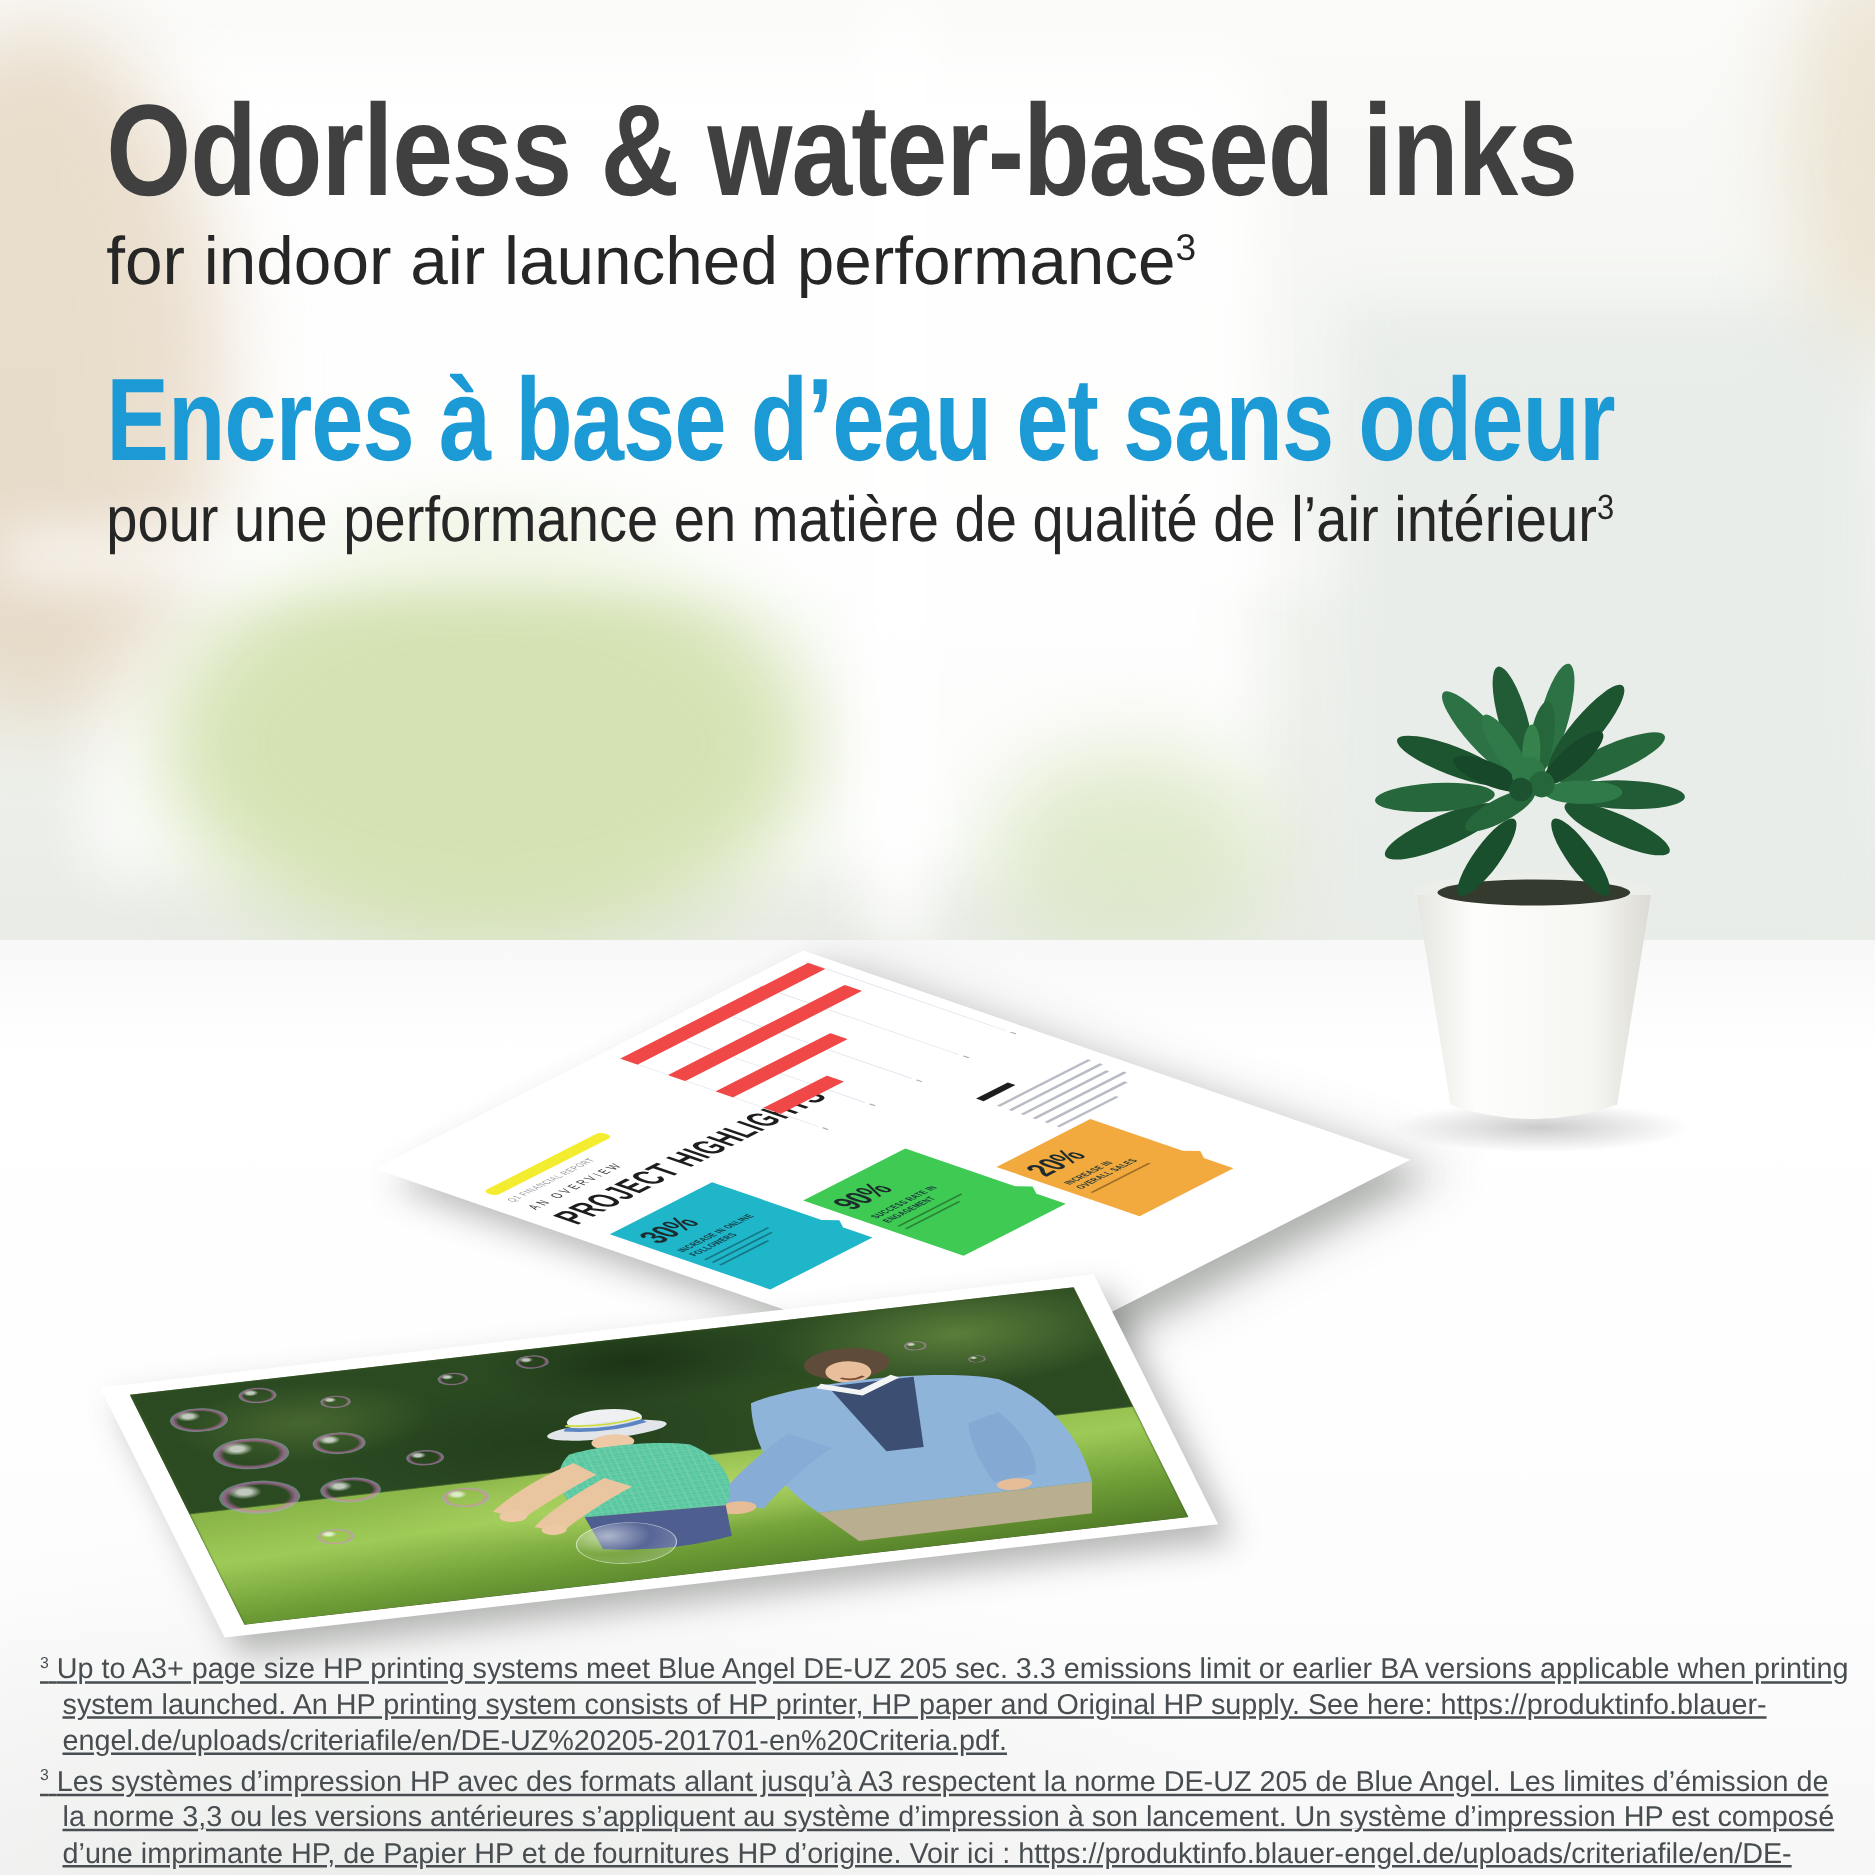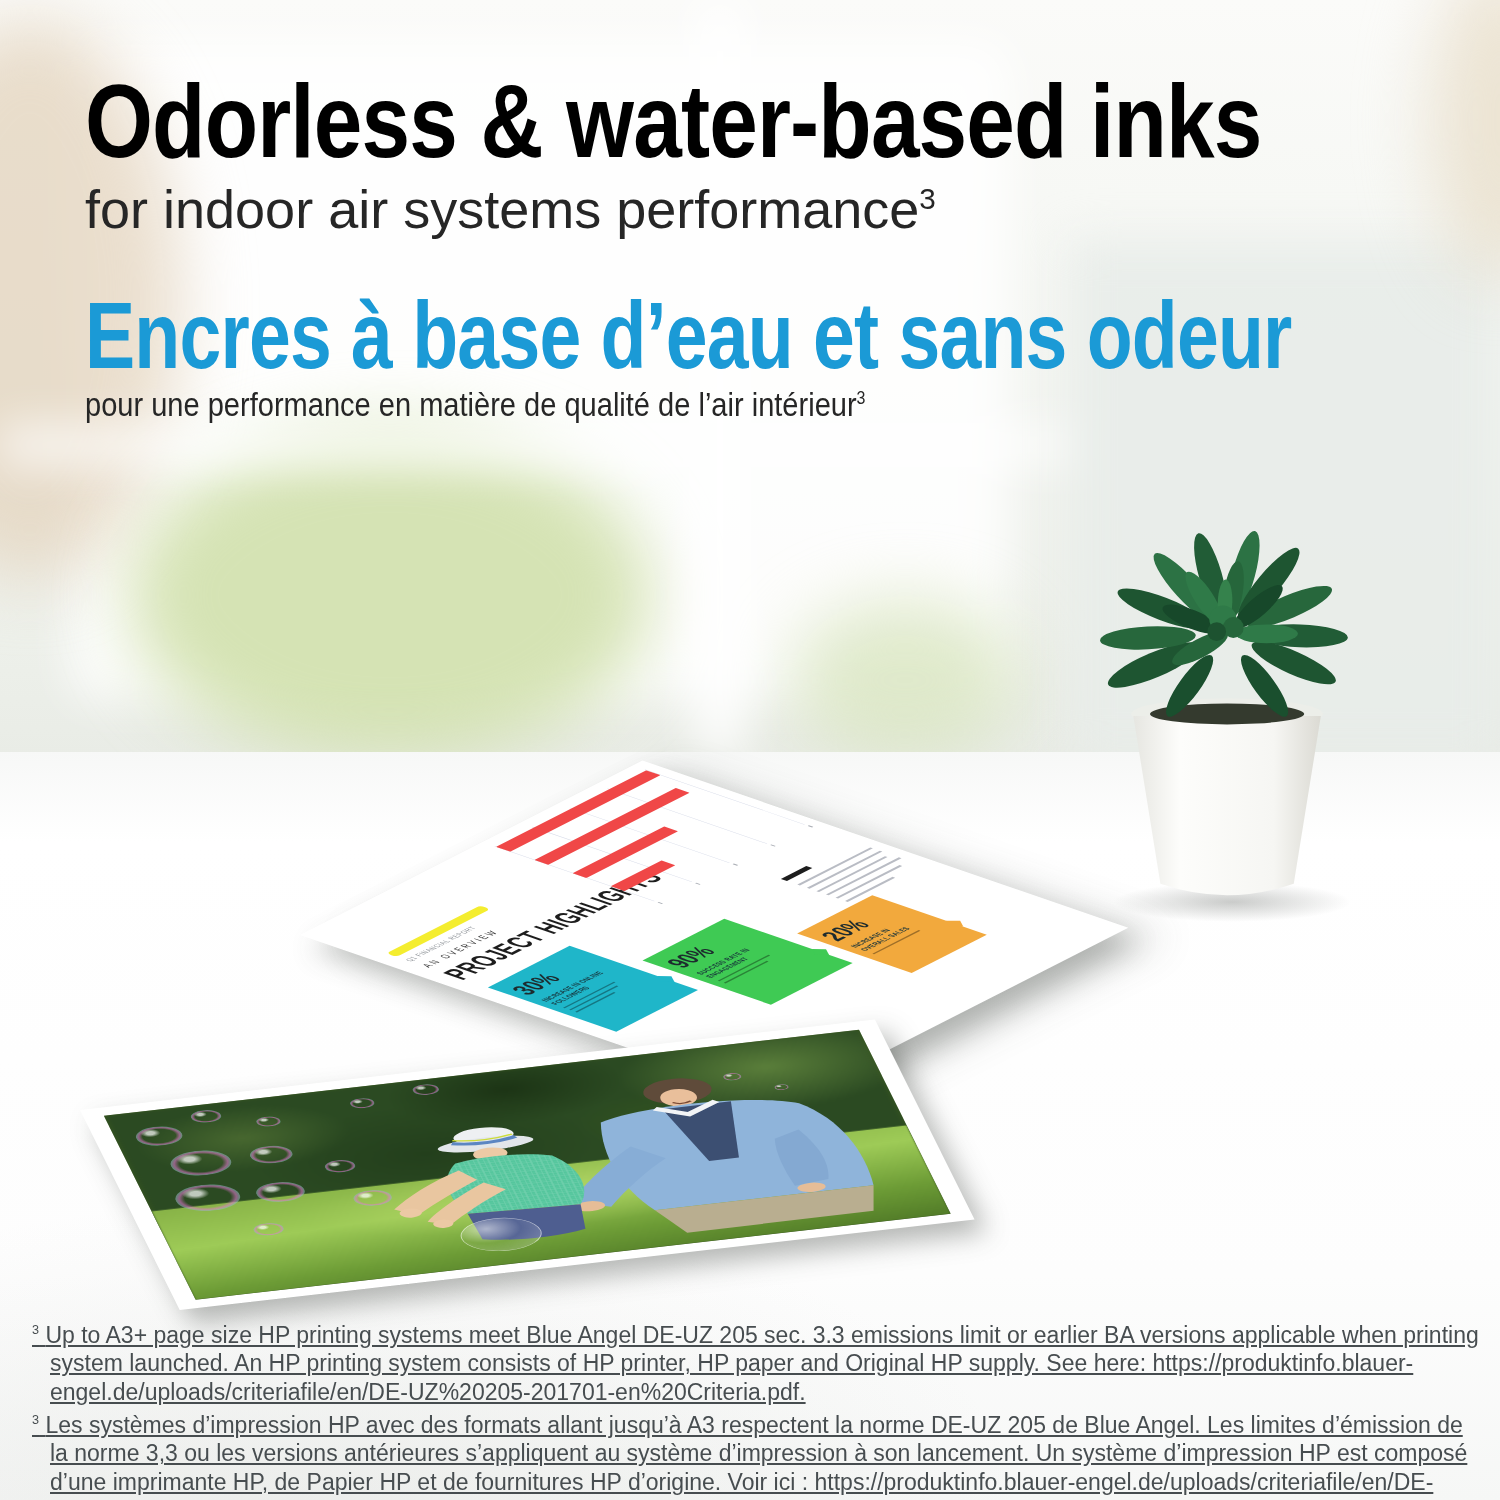--- a/index.html
+++ b/index.html
@@ -17,21 +17,21 @@
            linear-gradient(180deg,#f7f8f7 0%,#ffffff 12%,#fdfdfd 70%,#f6f7f6 100%);}
 
   
   .hero{position:absolute;left:85px;top:0;width:1400px;}
   .squeeze{display:inline-block;transform-origin:0 50%;white-space:nowrap;}
   .h-en{position:absolute;top:62px;font-size:104px;font-weight:bold;letter-spacing:-1px;}
   .h-en .squeeze{transform:scaleX(.84);}
   .s-en{position:absolute;top:178px;font-size:54px;color:#262626;}
   .h-fr{position:absolute;top:282px;font-size:94px;font-weight:bold;letter-spacing:-1px;}
   .h-fr .squeeze{transform:scaleX(.80);}
-  .s-fr{position:absolute;top:386px;font-size:33px;color:#262626;}
+  .s-fr{position:absolute;top:386px;font-size:51px;color:#262626;}
   .s-fr .squeeze{transform:scaleX(.88);}
   sup{font-size:55%;}
 
   
   .plant{position:absolute;left:1100px;top:505px;width:250px;height:420px;}
   .pot-shadow{position:absolute;left:1112px;top:882px;width:240px;height:40px;border-radius:50%;
               background:radial-gradient(ellipse,rgba(80,85,80,.30),transparent 70%);}
 
   
   .report{position:absolute;left:300px;top:935px;width:620px;height:560px;background:#fff;
@@ -100,25 +100,25 @@
     <div class="blob" style="left:790px;top:600px;width:230px;height:160px;background:rgba(216,229,191,.8);"></div>
     <div class="pane" style="left:696px;top:0;width:48px;height:756px;background:rgba(255,255,255,.9);"></div>
     <div class="pane" style="left:0;top:425px;width:1100px;height:40px;background:rgba(255,255,255,.75);"></div>
     <div class="pane" style="left:1070px;top:240px;width:430px;height:520px;background:rgba(232,236,233,.9);"></div>
     <div class="blob" style="left:1430px;top:-40px;width:140px;height:320px;background:rgba(233,222,203,.8);"></div>
   </div>
 
   <div class="table"></div>
 
   <div class="hero">
-    <div class="h-en blue" style="color: #000000;">
+    <div class="h-en blue" style="color: #404040;">
       <span class="squeeze">Odorless &amp; water-based inks</span>
     </div>
     <div class="s-en">
-      <span>for indoor air systems performance</span><sup>3</sup>
+      <span>for indoor air launched performance</span><sup>3</sup>
     </div>
     <div class="h-fr blue" style="color: rgb(27, 154, 214);">
       <span class="squeeze">Encres à base d’eau et sans odeur</span>
     </div>
     <div class="s-fr">
       <span class="squeeze"><span>pour une performance en matière de qualité de l’air intérieur</span><sup>3</sup></span>
     </div>
   </div>
 
   <div class="pot-shadow"></div>

